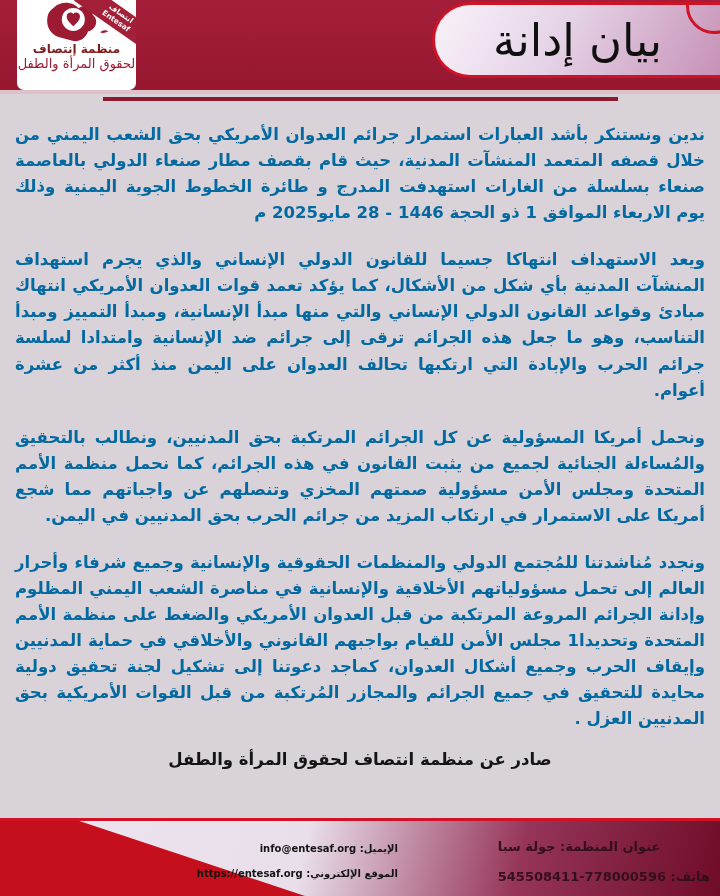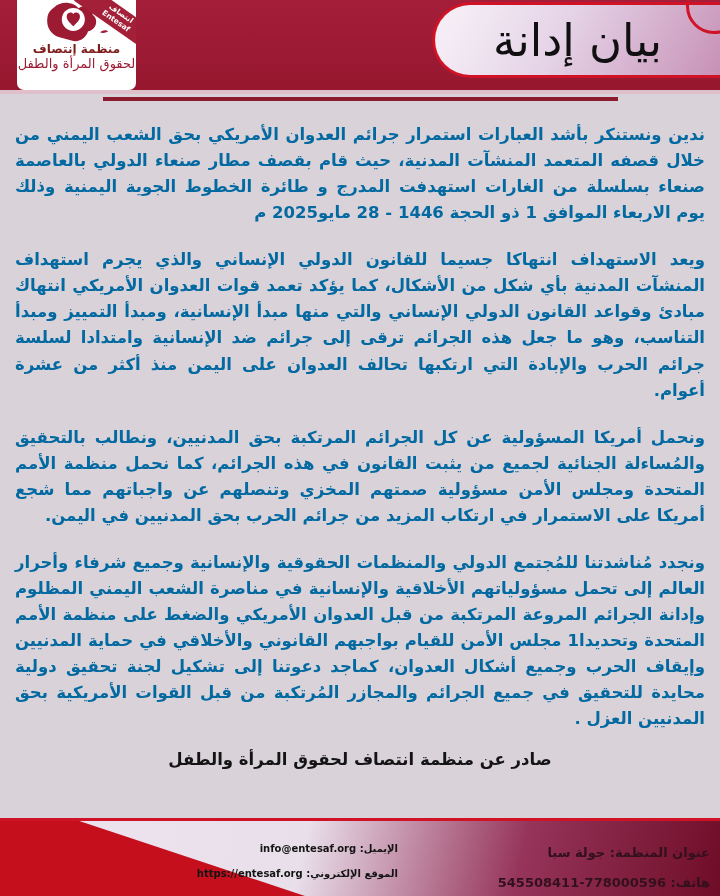--- a/index.html
+++ b/index.html
@@ -68,21 +68,21 @@
     position:absolute; left:0; bottom:0; width:720px; height:78px;
     background:linear-gradient(103deg,#ede4ef 0%, #e9dfeb 42%, #96345a 72%, #6f0d28 100%);
     border-top:3px solid #d01226;
   }
   .footer-triangle {
     position:absolute; left:0; top:0; width:305px; height:100%;
     background:#c60f1c;
     clip-path:polygon(0 0, 26% 0, 100% 100%, 0 100%);
   }
   .contact-right {
-    position:absolute; right:10px; top:24px; text-align:right;
+    position:absolute; right:10px; top:18px; text-align:left;
     font-size:13px; font-weight:bold; color:#33101d;
   }
   .contact-right .line2 { margin-top:15px; }
   .contact-left {
     position:absolute; left:88px; top:22px; width:310px; text-align:right;
     font-size:10px; font-weight:bold; color:#141414;
   }
   .contact-left .line2 { margin-top:14px; }
   .ltr-run { direction:ltr; unicode-bidi:embed; }
 </style>

